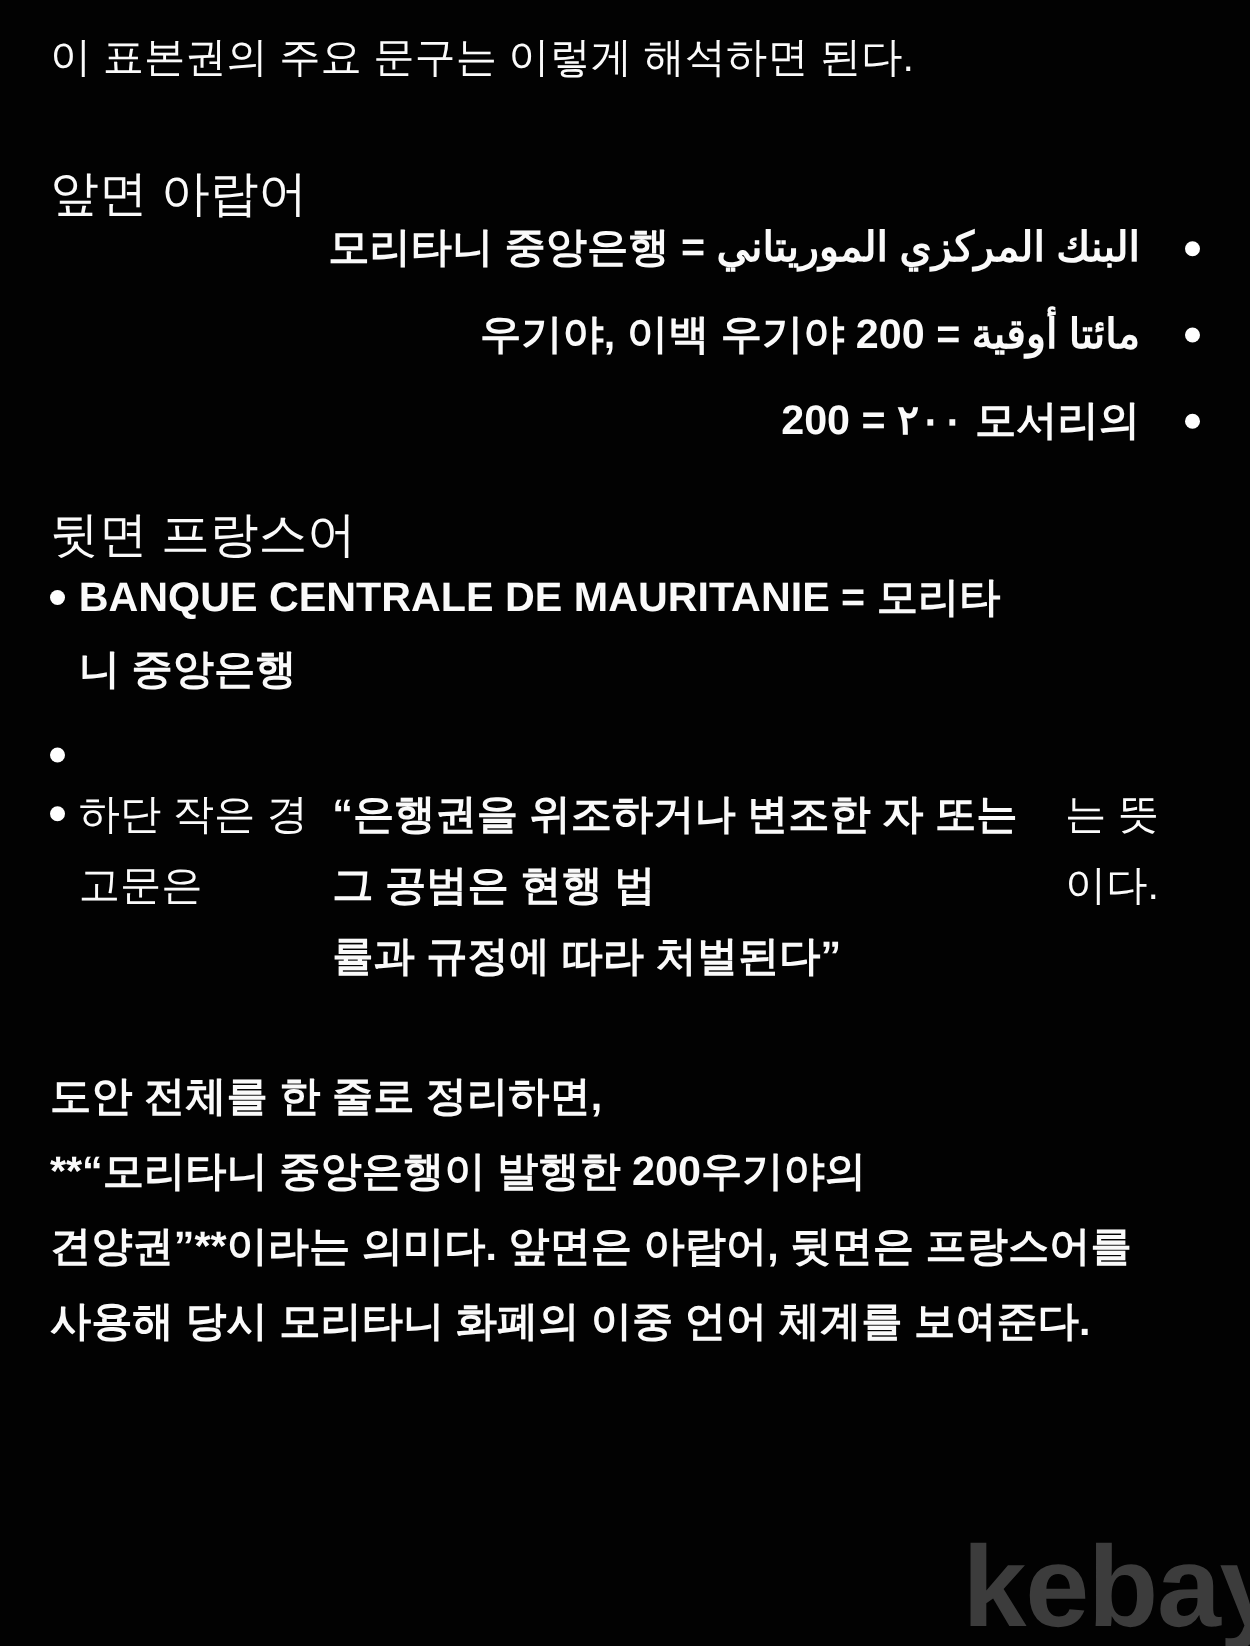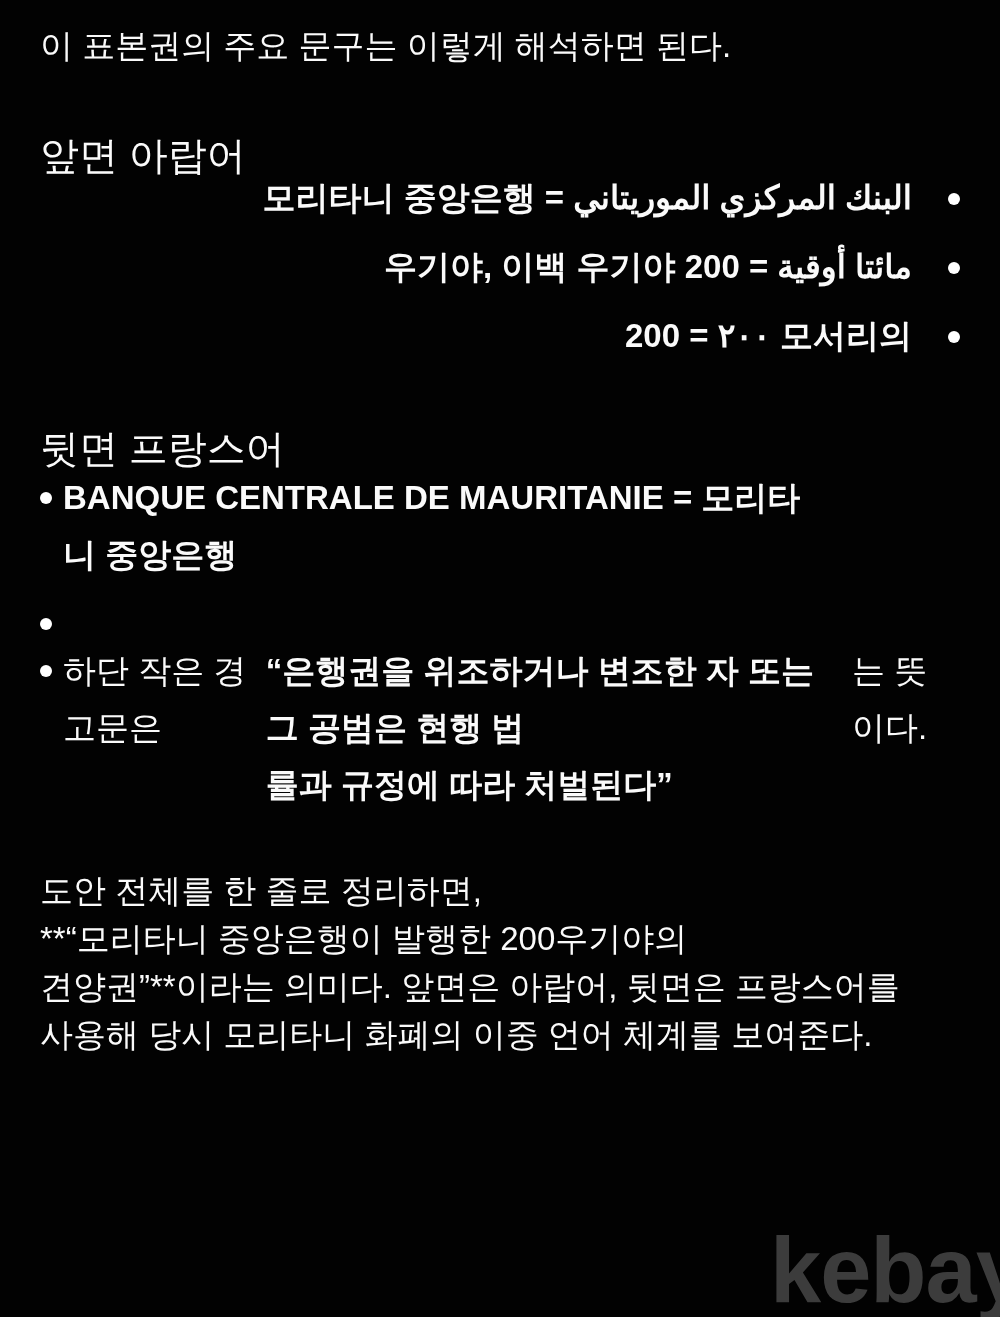--- a/index.html
+++ b/index.html
@@ -22,21 +22,21 @@
     font-weight: 400;
     line-height: 44px;
   }
   .section-heading {
     margin: 0;
     font-size: 39px;
     font-weight: 400;
     line-height: 40px;
   }
   .front-heading { margin-top: 68px; }
-  .back-heading  { margin-top: 70px; }
+  .back-heading  { margin-top: 50px; }
 
   ul.list { list-style: none; margin: 0; padding: 0; }
 
   
   .rtl-list { margin-top: 42px; font-weight: 700; }
   .rtl-item {
     display: flex;
     justify-content: flex-end;
     align-items: center;
     gap: 36px;
@@ -65,22 +65,22 @@
   }
 
   .item-text { white-space: pre-line; }
 
   .warning { display: flex; flex-direction: row; }
   .warn-line { white-space: pre-line; }
   .warn-quote { font-weight: 700; }
 
   .summary {
     margin: 54px 0 0 0;
-    font-weight: 400;
-    line-height: 48px;
+    font-weight: 700;
+    line-height: 60px;
     white-space: pre-line;
   }
 
   .watermark {
     position: absolute;
     left: 770px;
     top: 1224px;
     z-index: 0;
     font-size: 92px;
     font-weight: 700;

